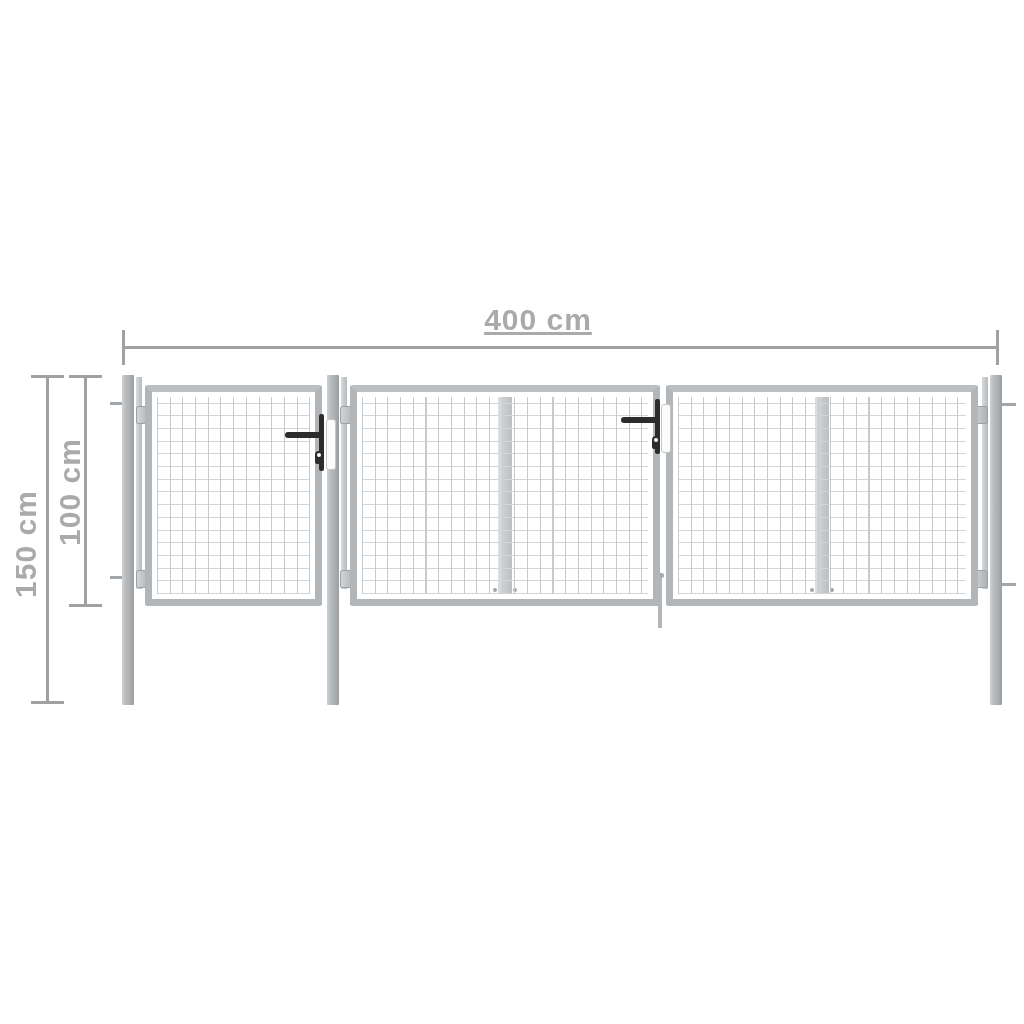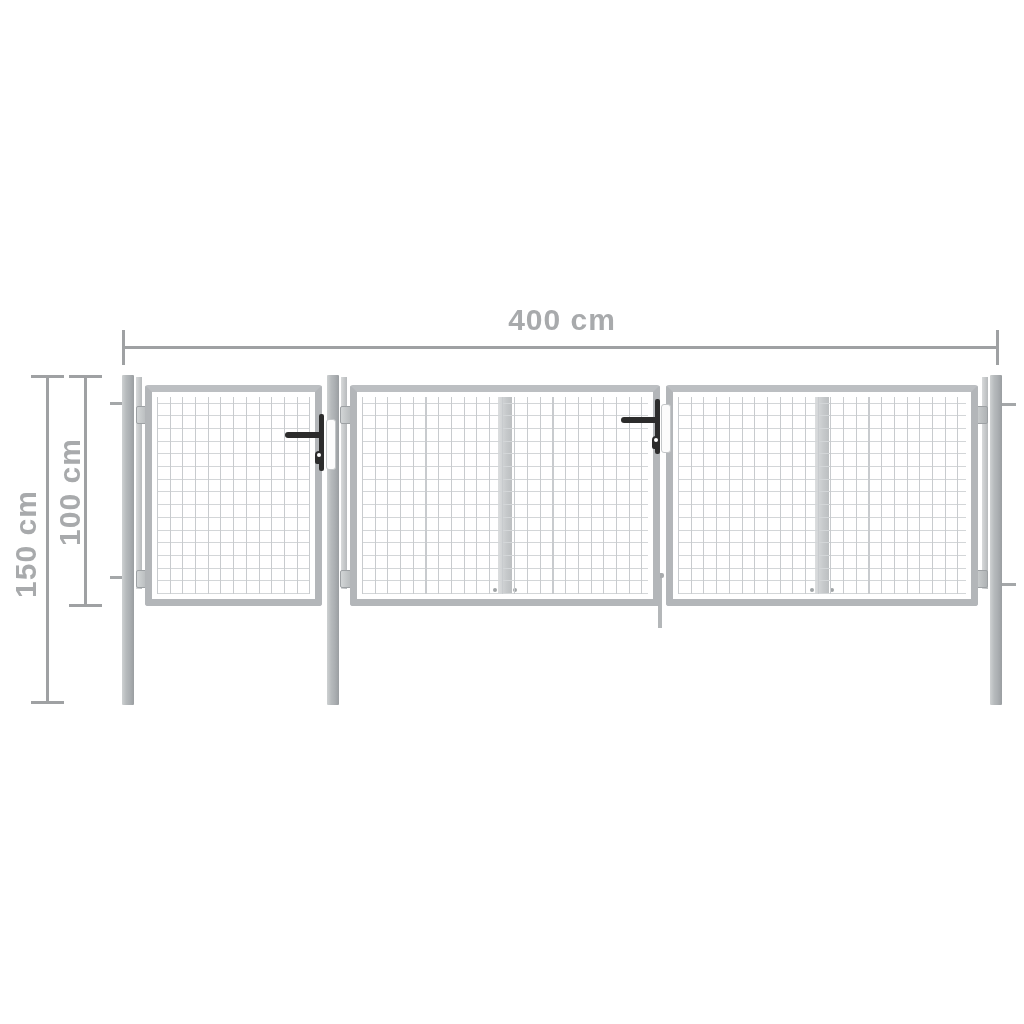--- a/index.html
+++ b/index.html
@@ -17,21 +17,21 @@
     color: #a8aaac;
     font-size: 30px;
     font-weight: bold;
     letter-spacing: 1px;
     text-align: center;
     white-space: nowrap;
   }
   .dw-line  { left: 123px; top: 346px; width: 875px; height: 3px; }
   .dw-capL  { left: 122px; top: 330px; width: 3px;  height: 35px; }
   .dw-capR  { left: 996px; top: 330px; width: 3px;  height: 35px; }
-  .dw-label { left: 412px; top: 303px; width: 300px; height: 34px; line-height: 34px; }
+  .dw-label { left: 388px; top: 303px; width: 300px; height: 34px; line-height: 34px; text-decoration: underline; }
 
   .d150-line { left: 46px; top: 376px; width: 3px;  height: 328px; }
   .d150-capT { left: 31px; top: 375px; width: 33px; height: 3px; }
   .d150-capB { left: 31px; top: 701px; width: 33px; height: 3px; }
   .d150-label {
     left: -44px; top: 528px; width: 140px; height: 32px; line-height: 32px;
     transform: rotate(-90deg);
   }
   .d100-line { left: 84px; top: 376px; width: 3px;  height: 230px; }
   .d100-capT { left: 69px; top: 375px; width: 33px; height: 3px; }

